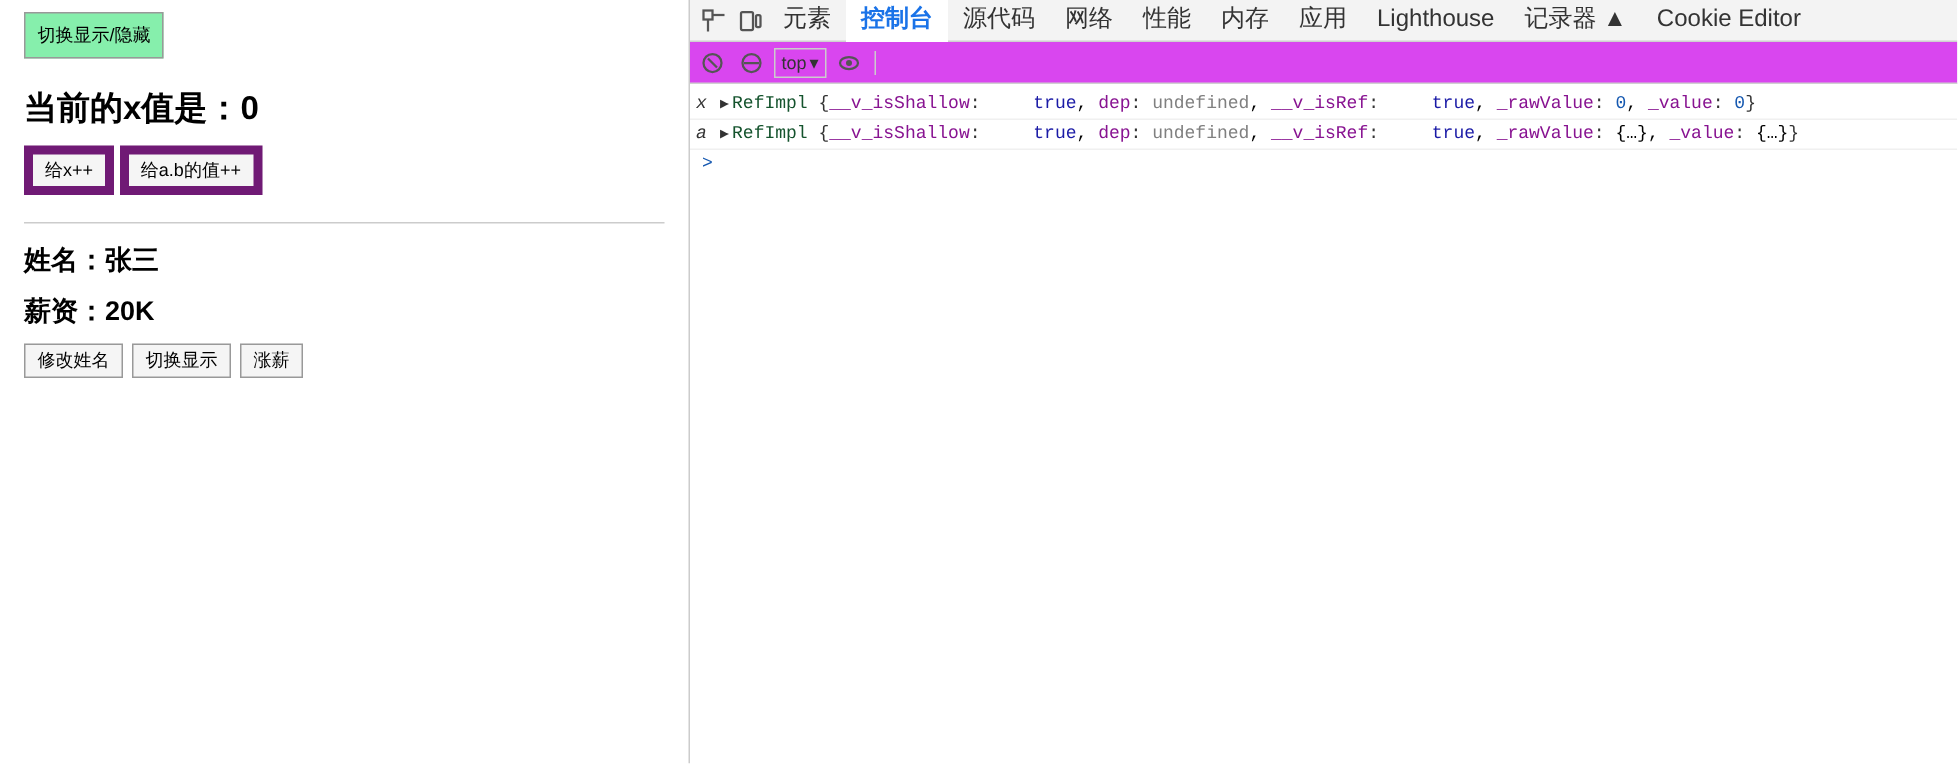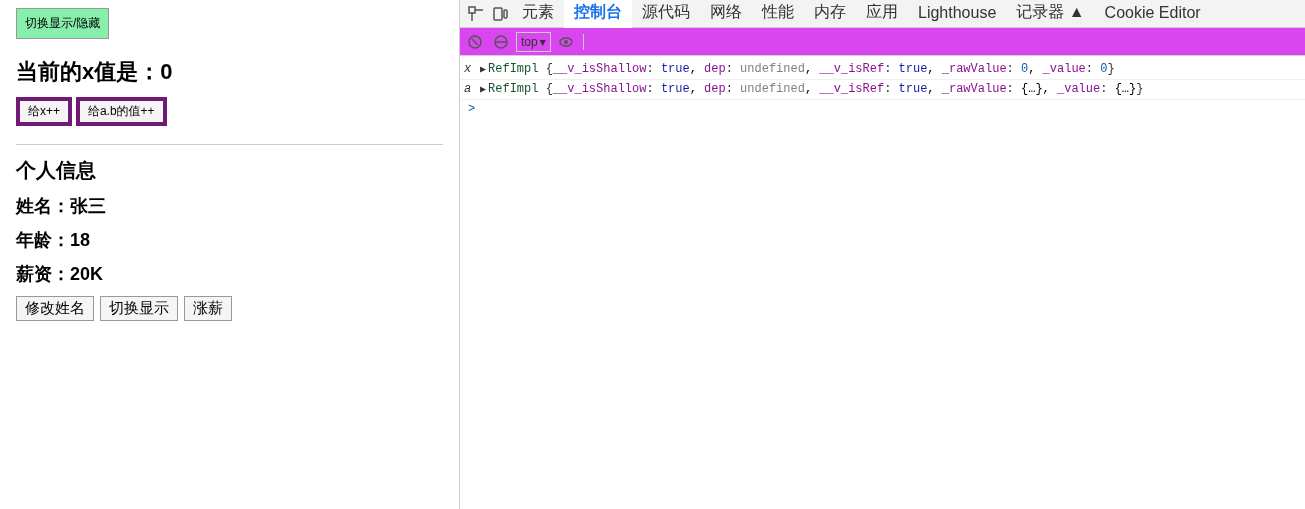--- a/index.html
+++ b/index.html
@@ -25,21 +25,21 @@
 
     .current-x {
       font-size: 22px;
       font-weight: bold;
       margin: 8px 0 10px 0;
     }
 
     .action-btn {
       font-size: 12px;
       padding: 2px 8px;
-      border: 4px solid #701a75;
+      border: 6px solid #701a75;
       background: #f5f5f5;
       cursor: pointer;
       margin-bottom: 10px;
     }
 
     .current-ab {
       font-size: 22px;
       font-weight: bold;
       margin: 8px 0 10px 0;
     }
@@ -62,21 +62,21 @@
       margin-bottom: 10px;
     }
 
     .btn-group {
       display: flex;
       gap: 6px;
       margin-top: 8px;
     }
 
     .btn-group button {
-      font-size: 15px;
+      font-size: 12px;
       padding: 2px 8px;
       border: 1px solid #999;
       background: #f5f5f5;
       cursor: pointer;
     }
 
     
     #devtools-panel {
       flex: 1;
       display: flex;
@@ -220,20 +220,21 @@
     .console-prop-key {
       color: #881391;
     }
 
     .console-colon {
       color: #333;
     }
 
     .console-value-blue {
       color: #1a1aa6;
+      margin-left: 28px;
     }
 
     .console-value-number {
       color: #1558b0;
     }
 
     .console-value-undefined {
       color: #808080;
     }
 
@@ -259,24 +260,22 @@
     <span>当前的x值是：</span><span>0</span>
   </div>
 
   <button class="action-btn">给x++</button>
 
 
   <button class="action-btn">给a.b的值++</button>
 
   <hr class="divider">
 
-  <div class="section-title">个人信息</div>
 
   <div class="info-row">姓名：张三</div>
-  <div class="info-row">年龄：18</div>
   <div class="info-row">薪资：20K</div>
 
   <div class="btn-group">
     <button>修改姓名</button>
     <button>切换显示</button>
     <button>涨薪</button>
   </div>
 </div>
 
 <div id="devtools-panel">

